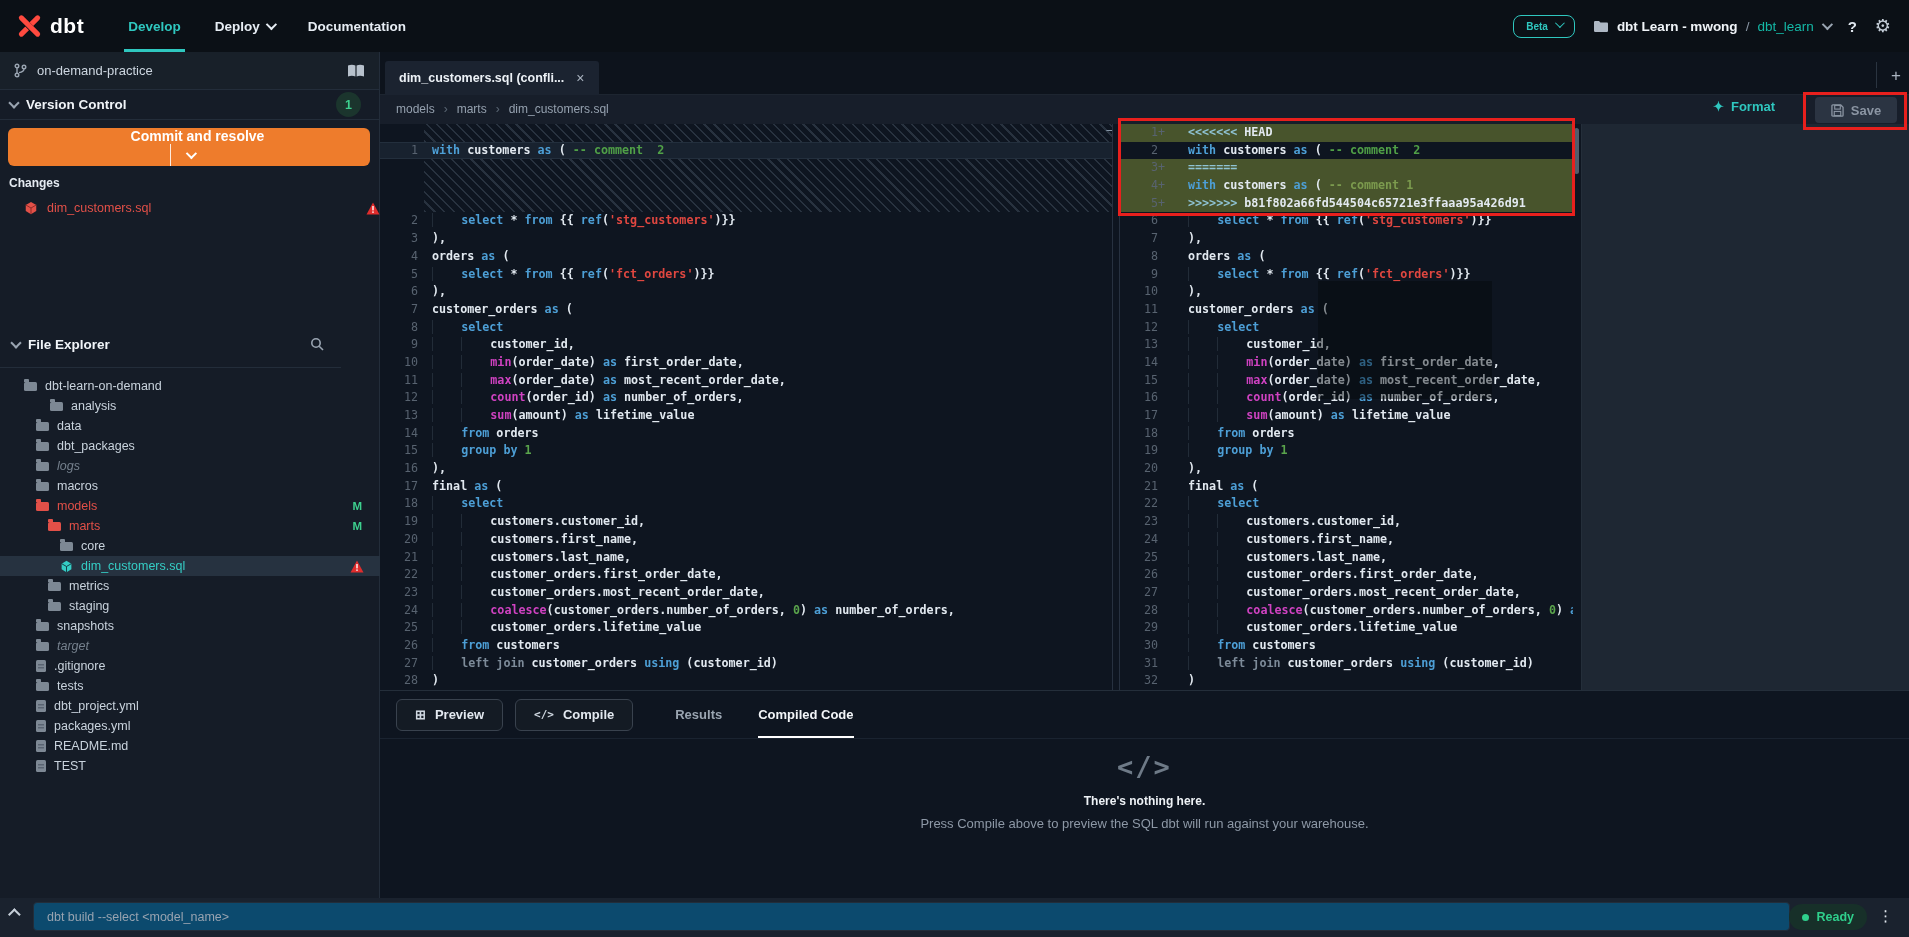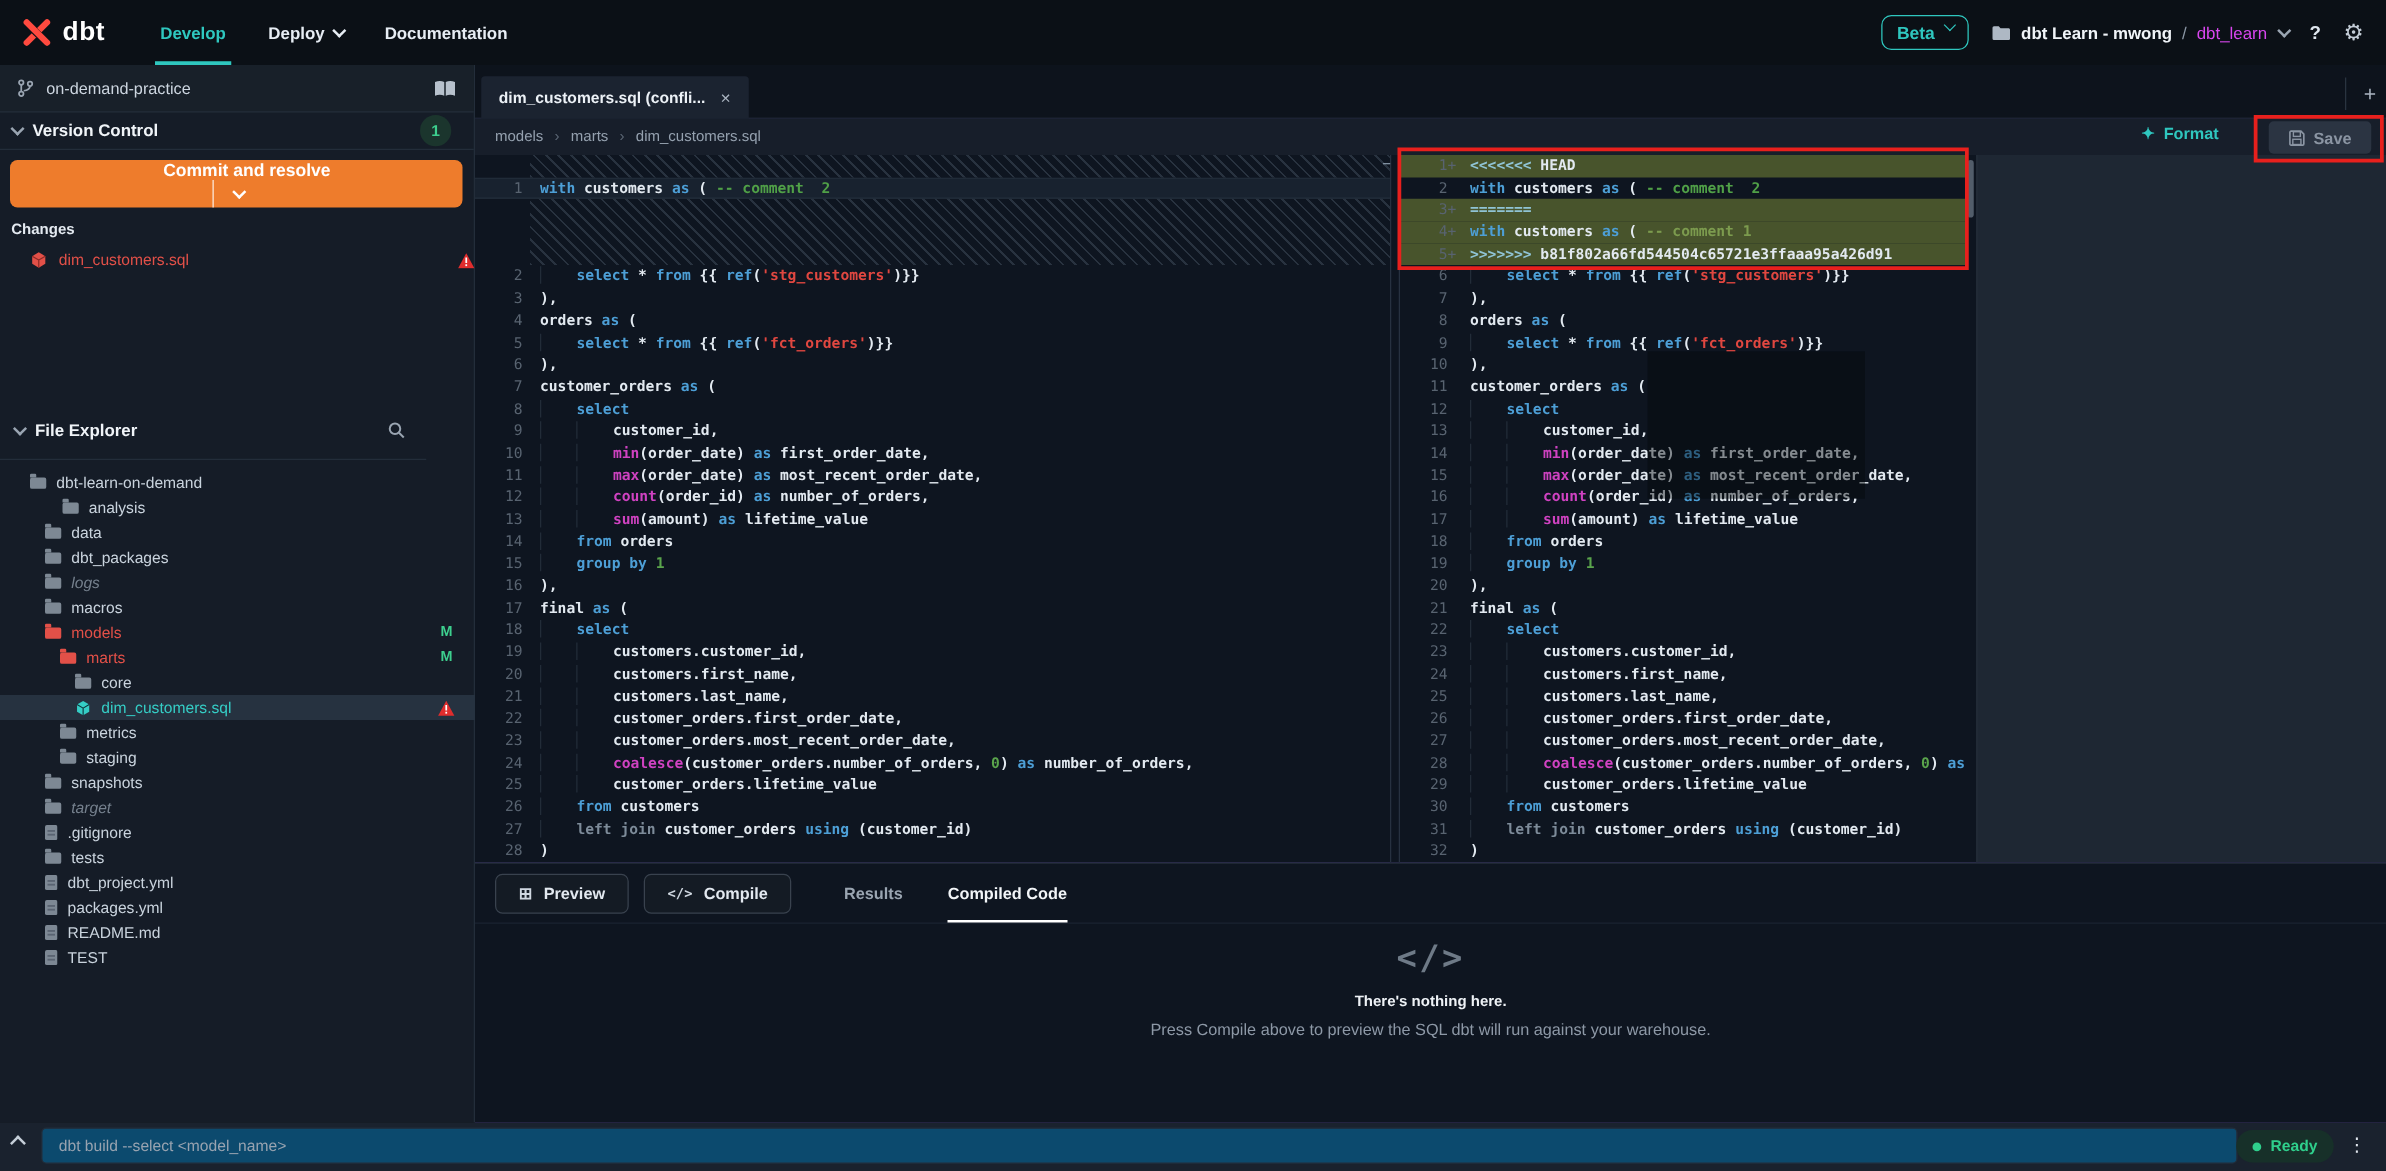--- a/index.html
+++ b/index.html
@@ -21,26 +21,26 @@
   .nav-items { display:flex; align-items:center; gap:34px; margin-left:44px; height:100%;text-align:right; }
   .nav-item { font-size:13.5px; font-weight:bold; color:#e7edf4; height:100%;
               display:flex; align-items:center; gap:6px; position:relative; cursor:pointer; }
   .nav-item.active { color:#2fc7bf; }
   .nav-item.active::after { content:""; position:absolute; left:-4px; right:-4px; bottom:0;
               height:3px; background:#2fc7bf; }
   .chev { display:inline-block; width:8px; height:8px; border-right:2px solid currentColor;
           border-bottom:2px solid currentColor; transform:rotate(45deg) translateY(-2px); }
   .nav-right { margin-left:auto; display:flex; align-items:center; gap:18px; margin-right:18px; }
   .beta-btn { border:1.5px solid #2fc7bf; color:#2fc7bf; border-radius:8px; padding:5px 12px;
-              font-size:14px; font-weight:bold; display:flex; align-items:flex-start; gap:7px; cursor:pointer; }
+              font-size:10px; font-weight:bold; display:flex; align-items:flex-start; gap:7px; cursor:pointer; }
   .beta-btn .chev { border-width:1.5px; width:7px; height:7px; }
   .account { display:flex; align-items:center; gap:8px; font-size:13.5px; }
   .acct-name { font-weight:bold; color:#f0f4f8; }
   .acct-sep { color:#8b97a5; }
-  .acct-proj { color:#d946ef; }
+  .acct-proj { color:#14b8a6; }
   .icon-btn { color:#dfe6ee; font-weight:bold; font-size:15px; cursor:pointer; }
   .gear { font-size:18px; color:#c3ccd6; }
 
   
   #sidebar { position:absolute; left:0; top:52px; width:380px; height:846px; background:#151c27;
              border-right:1px solid #232d3a; }
   #branch-row { height:38px; background:#182029; border-bottom:1px solid #232d3a;
                 display:flex; align-items:center; padding:0 14px; gap:10px; }
   #branch-row svg { flex:none; }
   .branch-label { font-size:13px; color:#cdd6e0; flex:1; }
@@ -109,21 +109,21 @@
   #pane-left  { left:0;   width:732px; }
   #pane-right { left:740px; width:453px; }
   #pane-divider { position:absolute; left:732px; top:0; width:8px; height:566px; background:#0e1520;
                   border-left:1px solid #273140; border-right:1px solid #273140; }
   .fold-dash { position:absolute; left:726px; top:0px; color:#8fa0b0; font-size:11px; z-index:3; }
   .cl { height:17.7px; display:flex; align-items:center; white-space:pre; font-size:11.7px;
         font-weight:bold; line-height:17.7px; }
   .cl .gut { flex:none; width:38px; text-align:right; color:#586370; font-weight:normal; }
   .cl .plus { flex:none; width:8px; color:#586370; font-weight:normal; }
   #pane-left .cl .code { margin-left:6px; }
-  #pane-right .cl .code { margin-left:10px; }
+  #pane-right .cl .code { margin-left:22px; }
   .cl.conf { background:#48542c; }
   .cl.cur  { background:#18222f; box-shadow:inset 0 1px 0 #232f3d, inset 0 -1px 0 #232f3d; }
   .hatch-row { position:relative; }
   .hatch-row .hpat { position:absolute; left:44px; right:0; top:0; bottom:0; background:
       repeating-linear-gradient(45deg,#28323f 0,#28323f 1.5px,transparent 1.5px,transparent 7px); }
   .t-k { color:#4d9fd6; } .t-n { color:#e2e9f0; } .t-s { color:#e04740; }
   .t-c { color:#50a047; } .t-c2{ color:#7c9b4e; } .t-f { color:#cf42c1; }
   .t-d { color:#5aa44c; } .t-g { color:#7d8b99; } .t-m { color:#8fc3d4; }
   .t-i { border-left:1px solid #222c38; }
   #scroll-thumb { position:absolute; left:1194px; top:4px; width:5px; height:46px; background:#525d6a;

